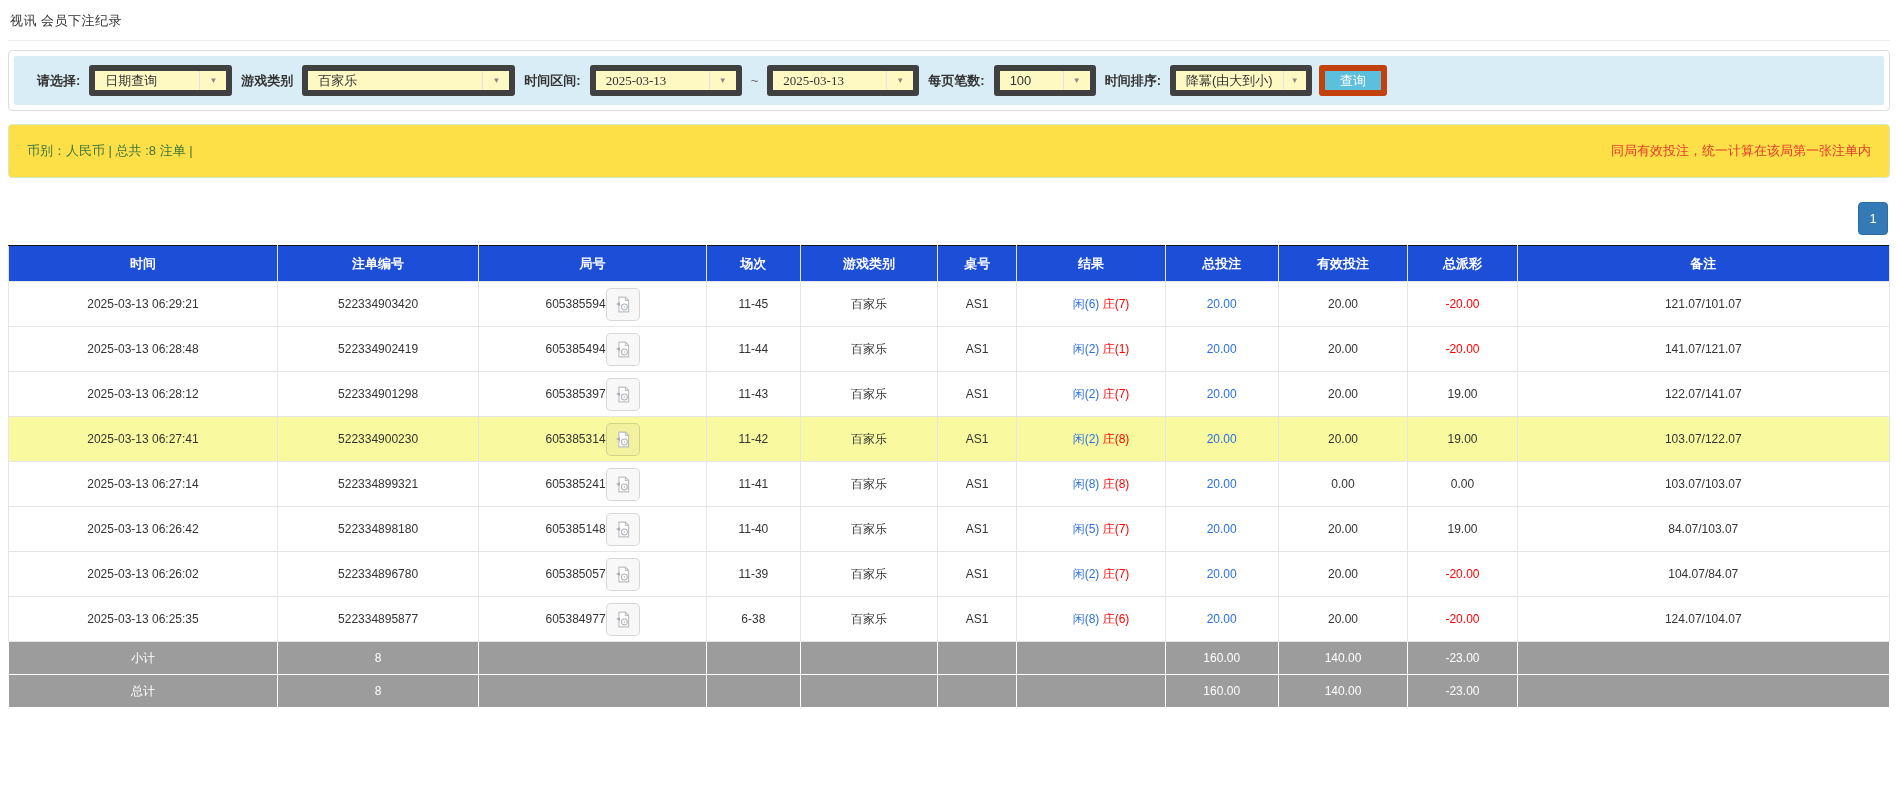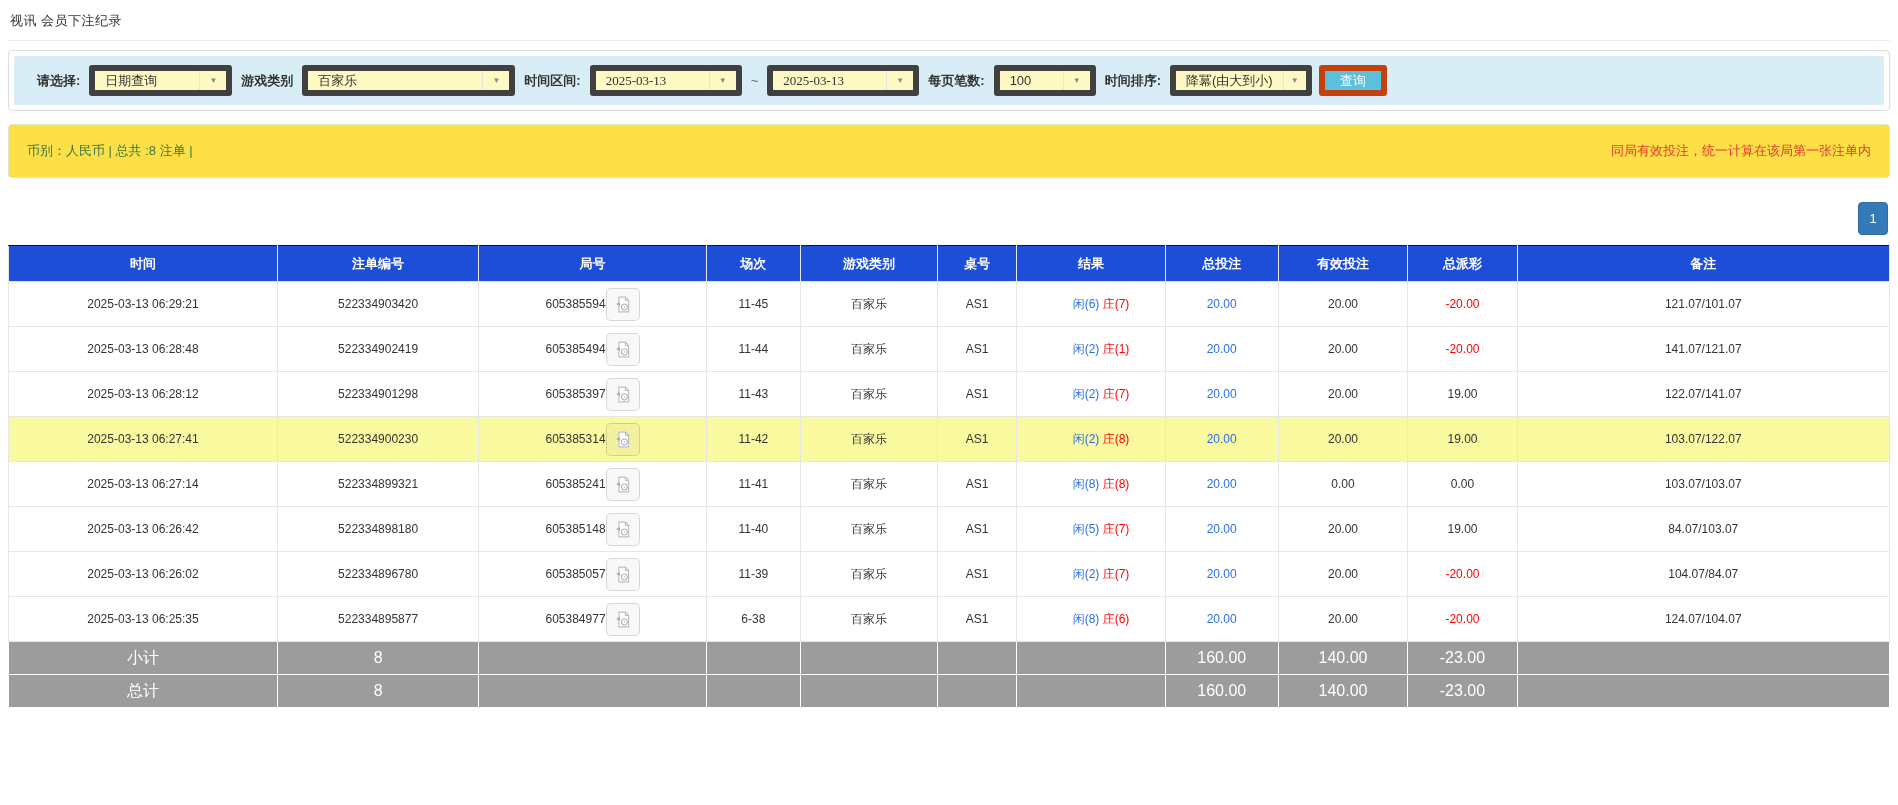--- a/index.html
+++ b/index.html
@@ -32,21 +32,21 @@
   
   .pager{ text-align:right; margin-bottom:10px; padding-right:2px;}
   .page-btn{ display:inline-block; min-width:30px; height:33px; line-height:31px; background:#337ab7; border:1px solid #2e6da4; border-radius:4px; color:#fff; font-size:13px; text-align:center; cursor:pointer;}
   
   table{ width:100%; border-collapse:collapse; table-layout:fixed;}
   col.c0{width:14.3%} col.c1{width:10.7%} col.c2{width:12.1%} col.c3{width:5.0%} col.c4{width:7.3%}
   col.c5{width:4.2%} col.c6{width:7.9%} col.c7{width:6.0%} col.c8{width:6.9%} col.c9{width:5.8%} col.c10{width:19.8%}
   th{ background:#1d4ed8; color:#fff; font-size:13px; font-weight:bold; height:36px; border:1px solid #e6e6e6; border-top-color:#151515; text-align:center;}
   td{ border:1px solid #e6e6e6; height:45px; text-align:center; font-size:12px; color:#333; background:#fff;}
   tr.highlight td{ background:#f9f9a0;}
-  tr.total td{ background:#9c9c9c; color:#fff; height:33px; border-color:#fff; font-size:16px;margin-top:28px;}
+  tr.total td{ background:#9c9c9c; color:#fff; height:33px; border-color:#fff; font-size:12px;margin-top:28px;}
   .blue{ color:#2b6fe3;}
   .red{ color:#ff0000;}
   .player{ color:#2b6fe3;margin-left:20px;}
   .banker{ color:#ff0000;}
   .round-cell{ display:inline-flex; align-items:center; justify-content:center;}
   .video-btn{ width:34px; height:33px; border:1px solid rgba(0,0,0,.13); border-radius:5px; background:rgba(130,130,130,.06); display:inline-flex; align-items:center; justify-content:center; cursor:pointer; vertical-align:middle;}
 </style>
 </head>
 <body>
 

